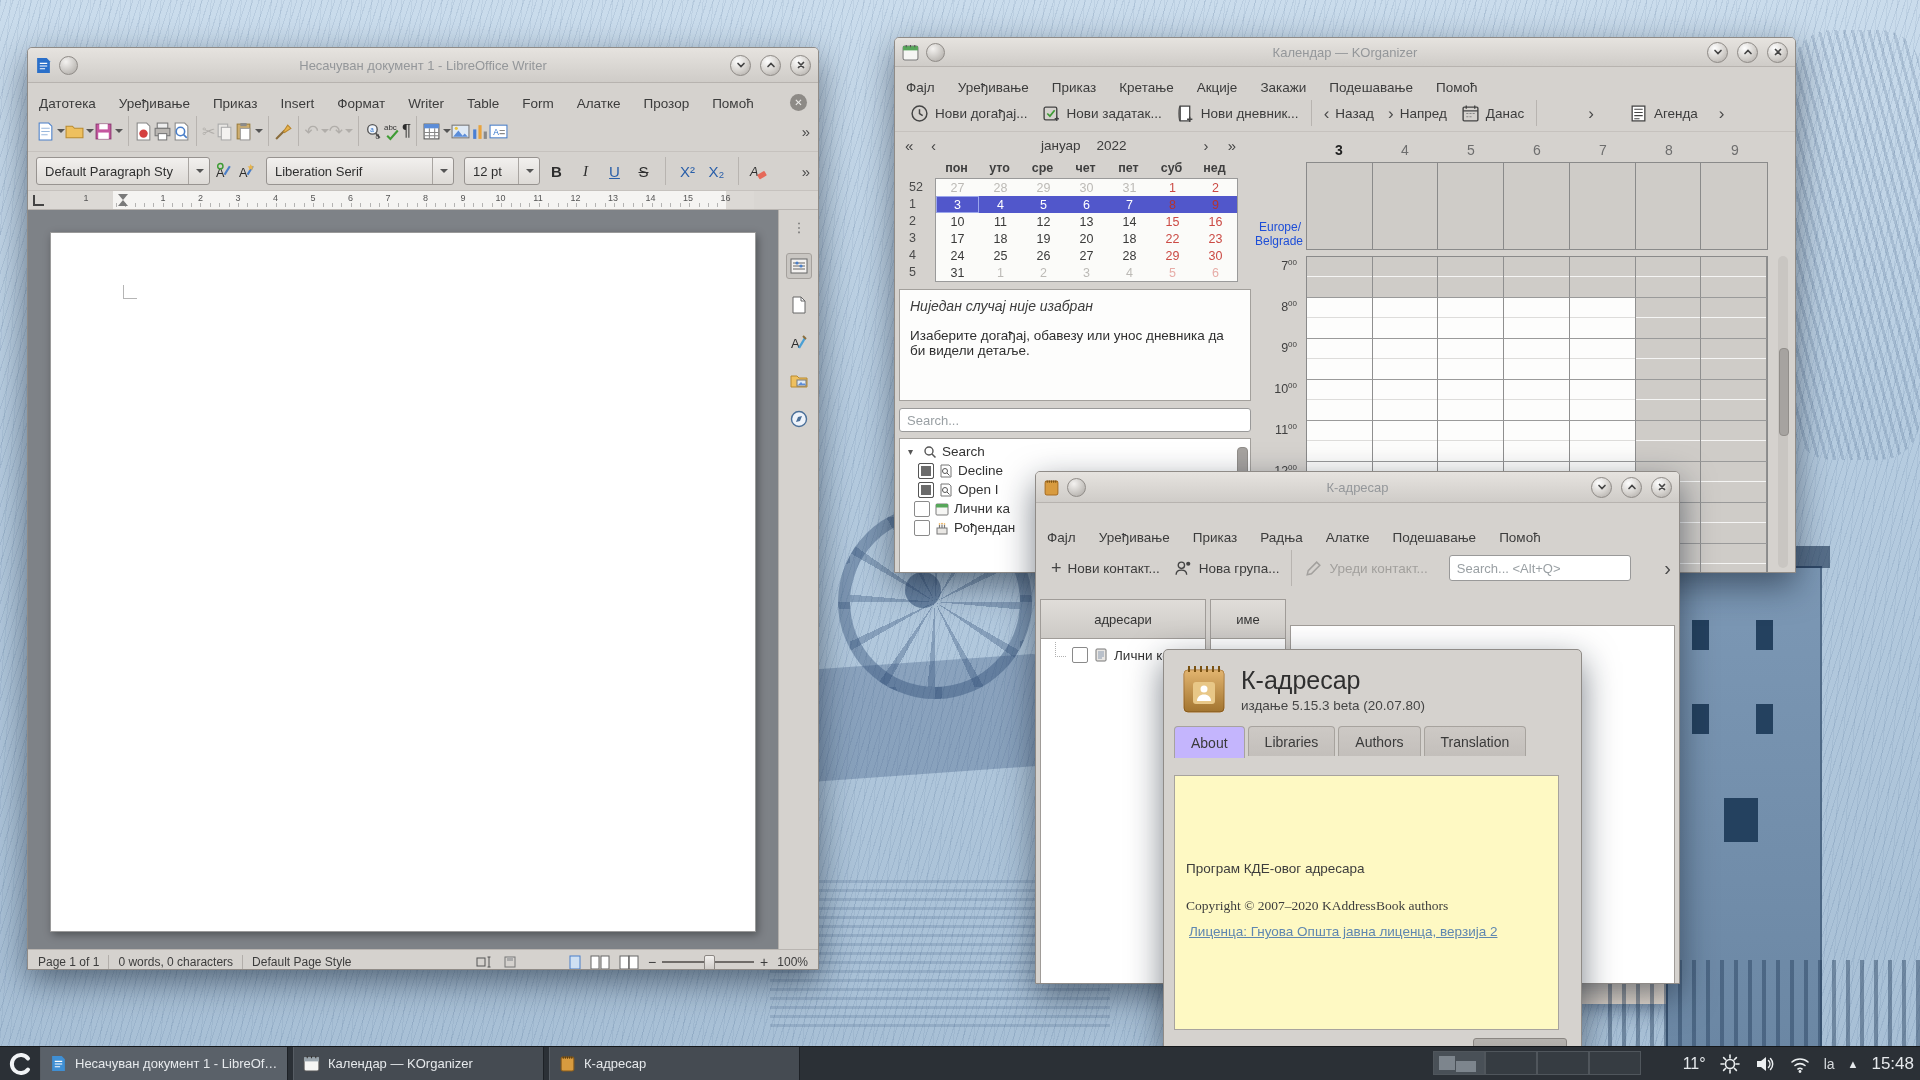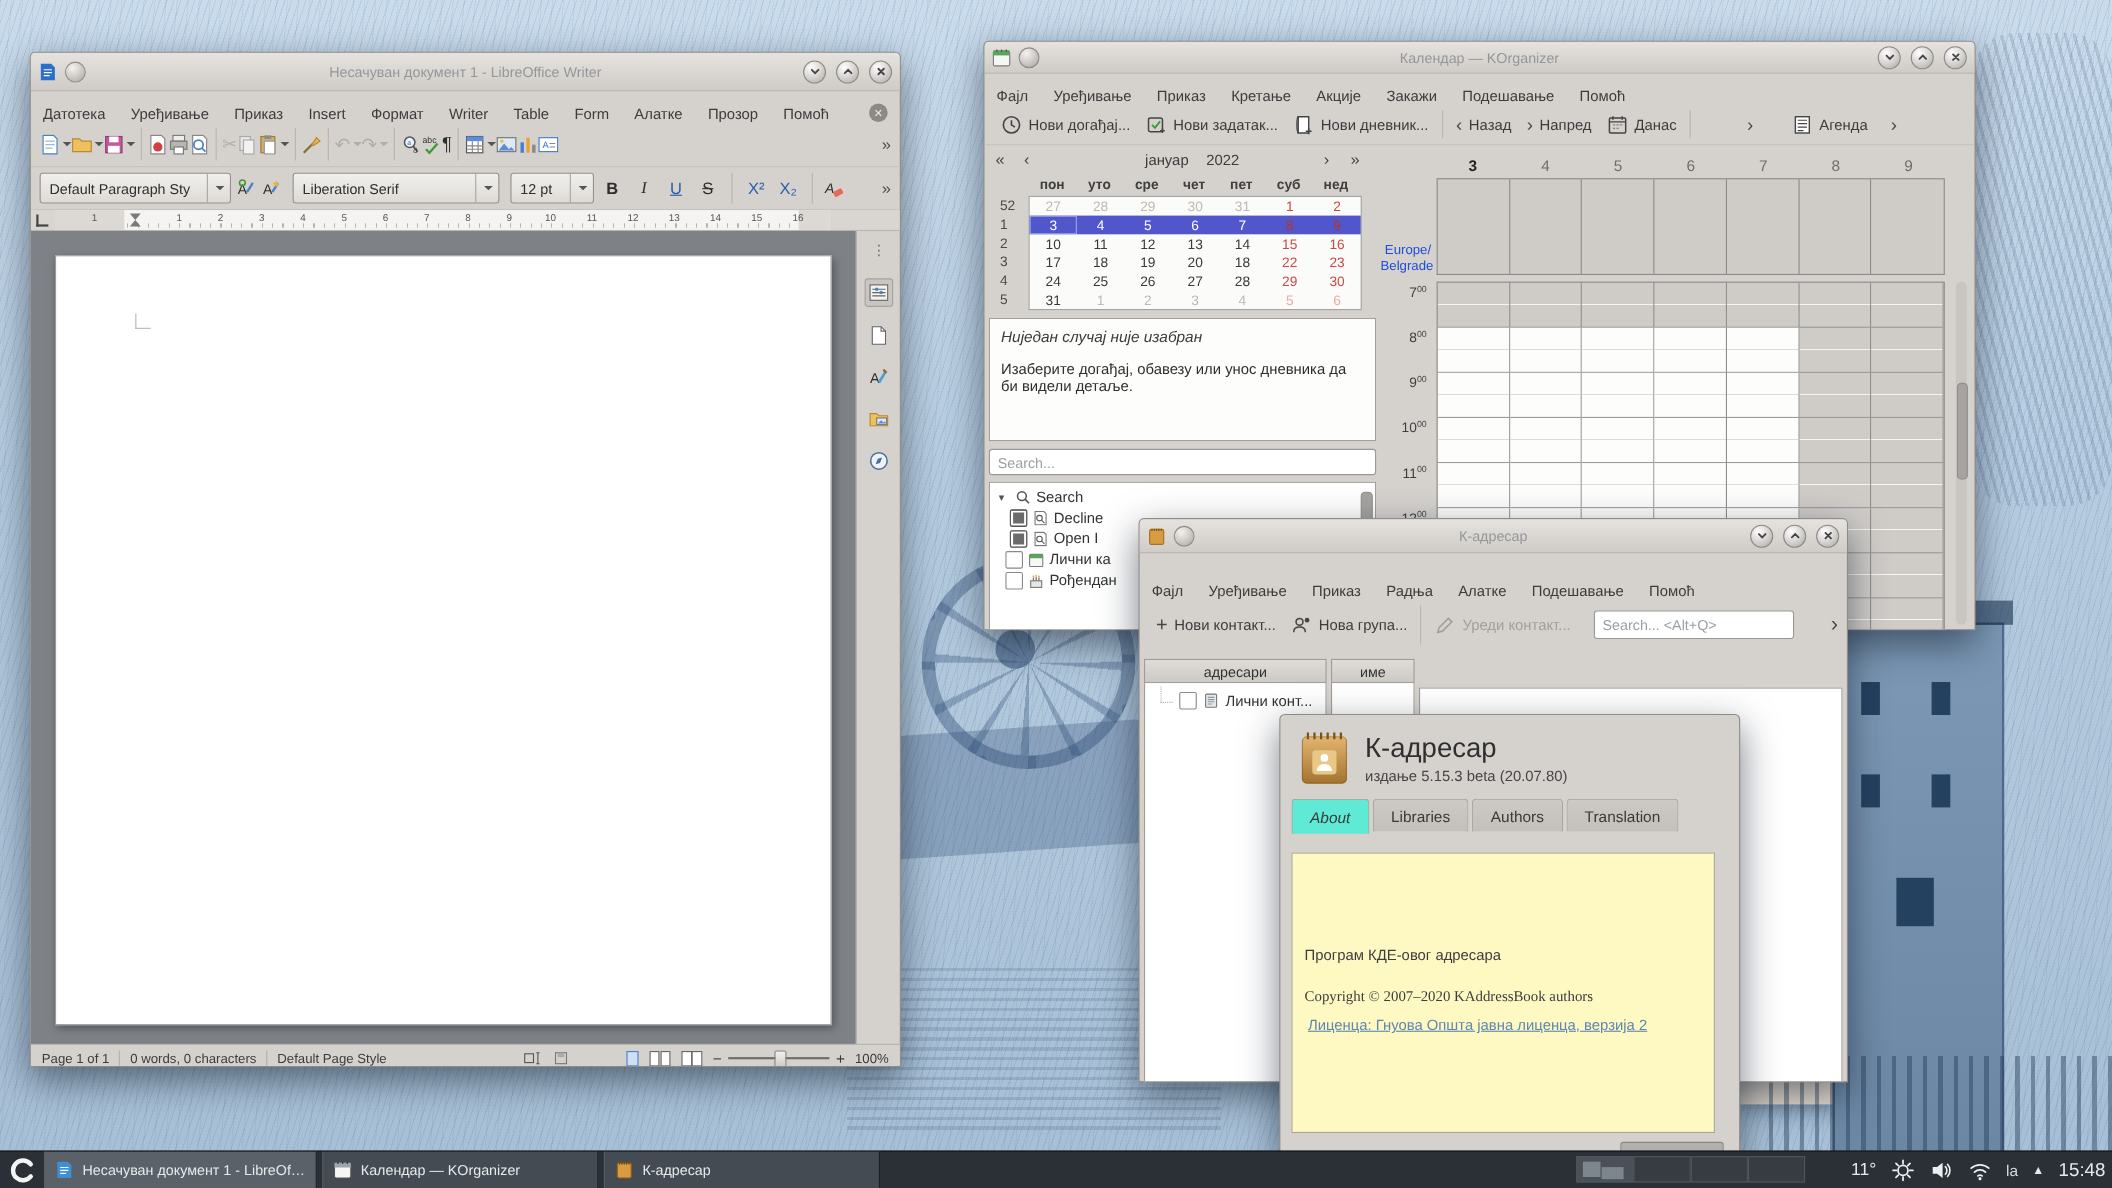--- a/index.html
+++ b/index.html
@@ -172,37 +172,37 @@
   #ag-scroll .scroll-thumb{left:1px;width:8px;top:92px;height:86px;}
   #k-tree-scroll{position:absolute;right:2px;top:8px;width:9px;height:26px;}
 
   
   #kab{left:1035px;top:471px;width:643px;height:511px;}
   #kab .titlebar{height:30px;}
   #kab .menubar{height:42px;}
   #kab .toolbar{height:46px;}
   #kab-body{position:relative;height:393px;padding:8px 4px 0 4px;box-sizing:border-box;display:flex;gap:4px;}
   .kab-col{display:flex;flex-direction:column;}
-  .kab-hdr{height:22px;background:linear-gradient(#e0ddd9,#cdcac6);border:1px solid #a09c98;
+  .kab-hdr{height:40px;background:linear-gradient(#e0ddd9,#cdcac6);border:1px solid #a09c98;
     display:flex;align-items:center;justify-content:center;font-size:13px;color:#333;box-sizing:border-box;}
   .kab-pane{flex:1;background:#fff;border:1px solid #a09c98;border-top:none;box-sizing:border-box;position:relative;}
   #kab-tree-item{display:flex;align-items:center;gap:6px;padding:8px 0 0 14px;font-size:13.5px;color:#333;}
   .treeline{width:10px;height:14px;border-left:1px dotted #b0b0b0;border-bottom:1px dotted #b0b0b0;margin-top:-12px;}
 
   
   #about{left:1163px;top:649px;width:417px;height:398px;}
   #about .titlebar{height:26px;}
   #about-head{display:flex;align-items:flex-start;gap:14px;padding:14px 0 0 17px;}
   #about-appname{font-size:25px;color:#2f2f2f;margin-top:2px;}
   #about-version{font-size:13.5px;color:#454545;margin-top:3px;}
   #about-tabs{display:flex;padding-left:10px;margin-top:12px;position:relative;z-index:2;}
   .tab{height:29px;display:flex;align-items:center;justify-content:center;font-size:14px;color:#3a3a3a;
     background:linear-gradient(#cdc9c5,#c3bfbb);border:1px solid #a7a39e;border-bottom:none;
     border-radius:4px 4px 0 0;padding:0 16px;margin-right:3px;}
-  .tab.active{background:#5eead4;height:31px;margin-bottom:-1px;font-style:italic;}
+  .tab.active{background:#c4b5fd;height:31px;margin-bottom:-1px;}
   #about-panel{position:absolute;left:10px;right:22px;top:125px;bottom:18px;background:#fef9c3;
     border:1px solid #a7a39e;font-size:13.5px;color:#3d3d3d;}
   #about-desc{position:absolute;left:11px;top:85px;}
   #about-copy{position:absolute;left:11px;top:122px;font-family:Liberation Serif, serif;}
   #about-link{position:absolute;left:14px;top:148px;color:#5f87b0;}
   #about-closebtn{position:absolute;left:309px;top:388px;width:92px;height:28px;
     background:linear-gradient(#b5b2ae,#a5a19d);border:1px solid #8a8682;border-radius:3px 3px 0 0;}
 
   
   #taskbar{position:absolute;left:0;bottom:0;width:1920px;height:33px;background:#2b3036;

